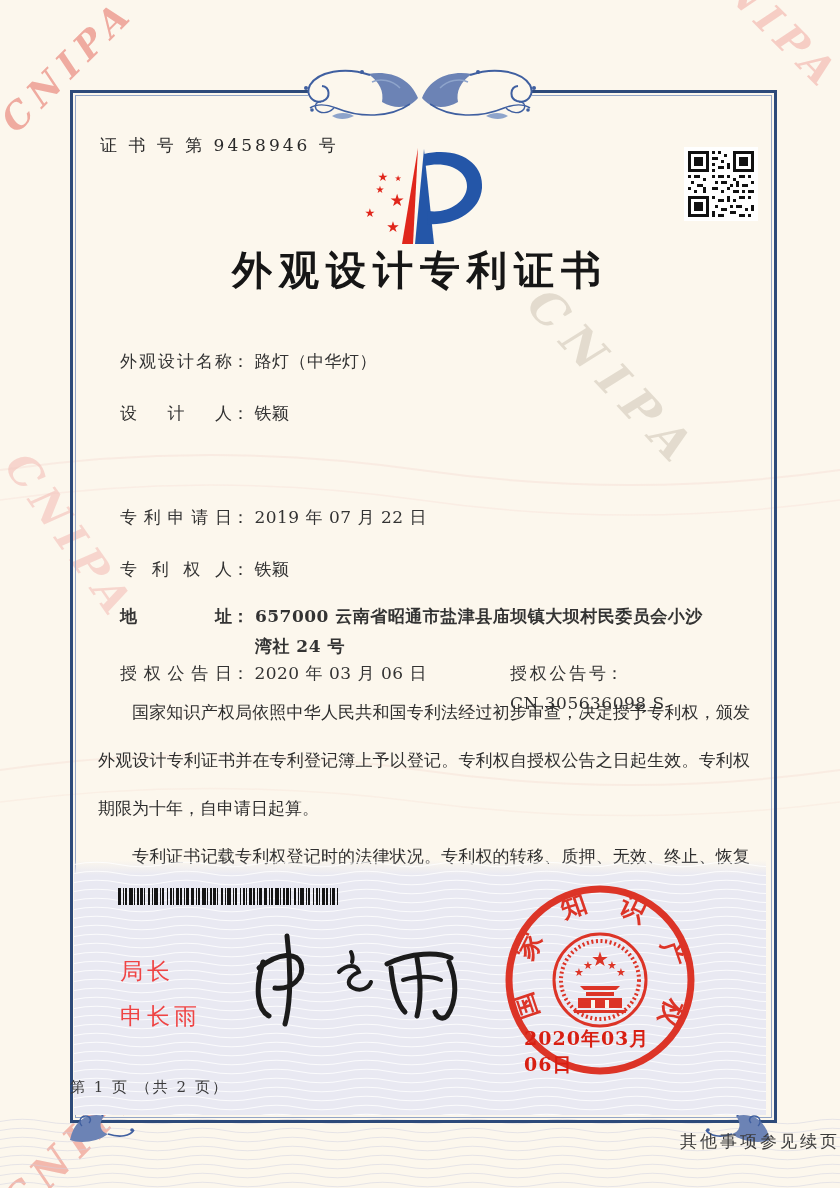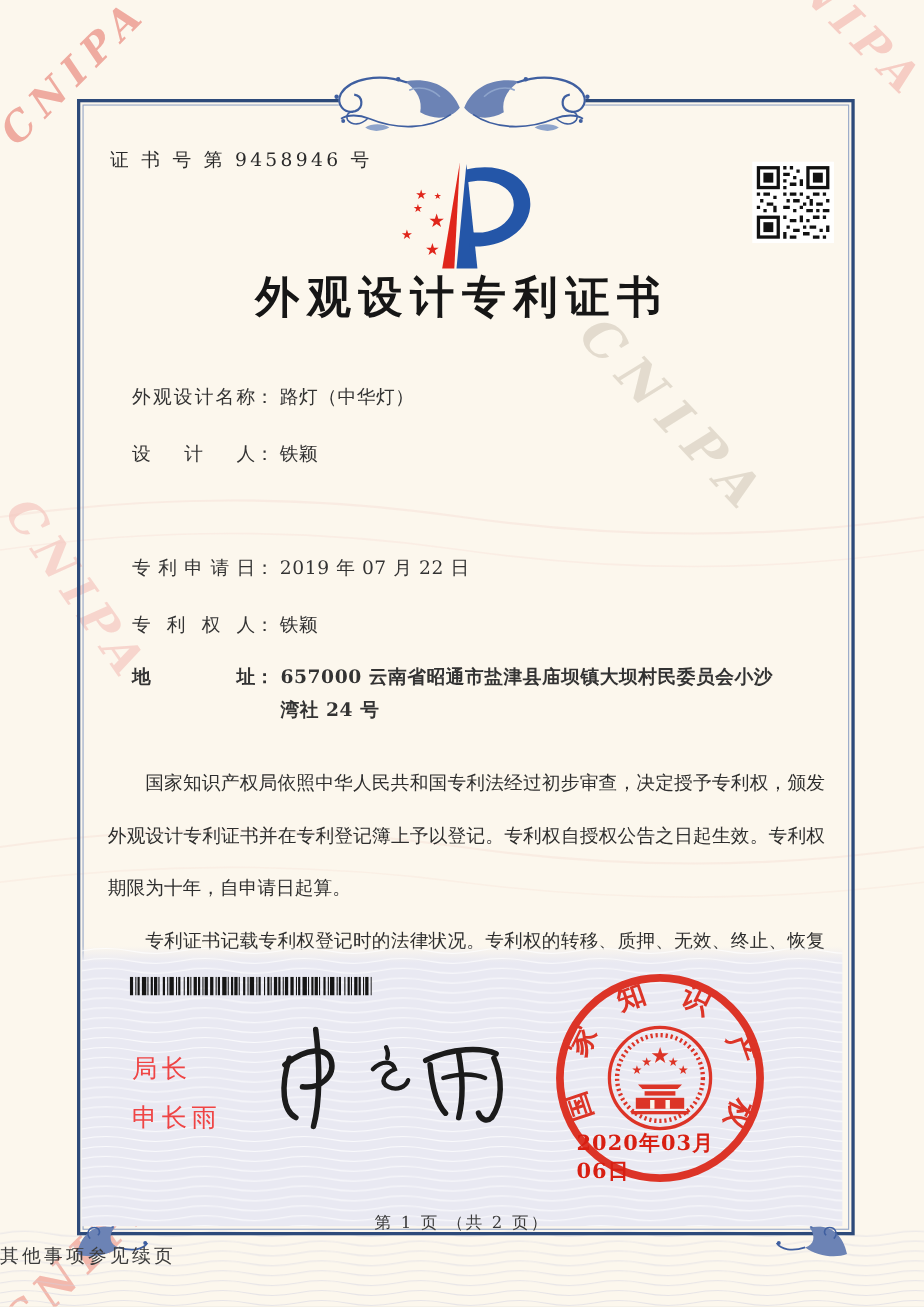--- a/index.html
+++ b/index.html
@@ -28,22 +28,22 @@
   .val{display:inline-block;vertical-align:top;white-space:pre-line;max-width:470px;letter-spacing:0.5px;}
   .colon{display:inline-block;vertical-align:top;}
   .grant-no{left:390px;top:0;position:absolute;}
   
   .paras{left:98px;top:688px;width:652px;font-size:17px;line-height:48px;text-align:justify;color:#2e2e2e;}
   .paras p{margin:0;text-indent:2em;}
   
   .band{left:74px;top:860px;width:692px;height:255px;}
   .officer{left:120px;top:956px;font-size:23px;letter-spacing:4px;color:#ef4444;}
   .officer div{margin-bottom:14px;}
-  .pageno{left:70px;top:1078px;width:700px;text-align:center;font-size:15px;letter-spacing:2px;color:#3a3a3a;margin-top:24px;}
-  .footnote{left:0;top:1130px;width:840px;text-align:left;font-size:17px;letter-spacing:3px;color:#3b3b3b;}
+  .pageno{left:70px;top:1078px;width:700px;font-size:15px;letter-spacing:2px;color:#3a3a3a;}
+  .footnote{left:0;top:1130px;width:840px;text-align:right;font-size:17px;letter-spacing:3px;color:#3b3b3b;}
   .sealdate{left:524px;top:1026px;width:150px;text-align:left;font-size:19px;font-weight:bold;
             color:#d81f12;letter-spacing:1px;}
 </style>
 </head>
 <body>
 
 <div id="page">
 
   <div class="wm wm-tl">CNIPA</div>
   <div class="wm wm-tr">CNIPA</div>
@@ -161,20 +161,28 @@
     <span class="val">2019 年 07 月 22 日</span>
   </div>
   <div class="abs field" style="top:554px;">
     <span class="lbl">专利权人</span><span class="colon">：</span>
     <span class="val">铁颖</span>
   </div>
   <div class="abs field" style="top:601px;font-weight:bold;">
     <span class="lbl">地址</span><span class="colon">：</span>
     <span class="val">657000 云南省昭通市盐津县庙坝镇大坝村民委员会小沙
 湾社 24 号</span>
+  </div>
+  <div class="abs field" style="top:658px;">
+    <span class="lbl">授权公告日</span><span class="colon">：</span>
+    <span class="val">2020 年 03 月 06 日</span>
+    <span class="grant-no">
+      <span class="lbl" style="width:96px;">授权公告号</span><span class="colon">：</span>
+      <span class="val">CN 305636098 S</span>
+    </span>
   </div>
 
   <div class="abs paras">
     <p>国家知识产权局依照中华人民共和国专利法经过初步审查，决定授予专利权，颁发外观设计专利证书并在专利登记簿上予以登记。专利权自授权公告之日起生效。专利权期限为十年，自申请日起算。</p>
     <p>专利证书记载专利权登记时的法律状况。专利权的转移、质押、无效、终止、恢复和专利权人的姓名或名称、国籍、地址变更等事项记载在专利登记簿上。</p>
   </div>
 
   <svg class="abs band" viewBox="0 0 692 255">
     <defs>
       <linearGradient id="bandfade" x1="0" y1="0" x2="0" y2="1">

